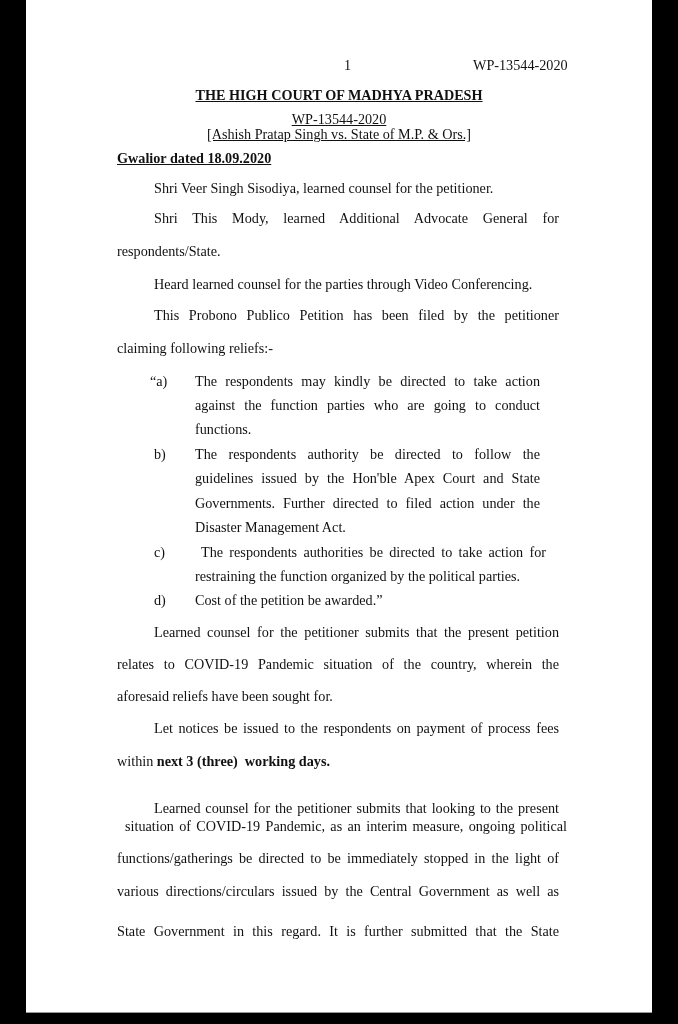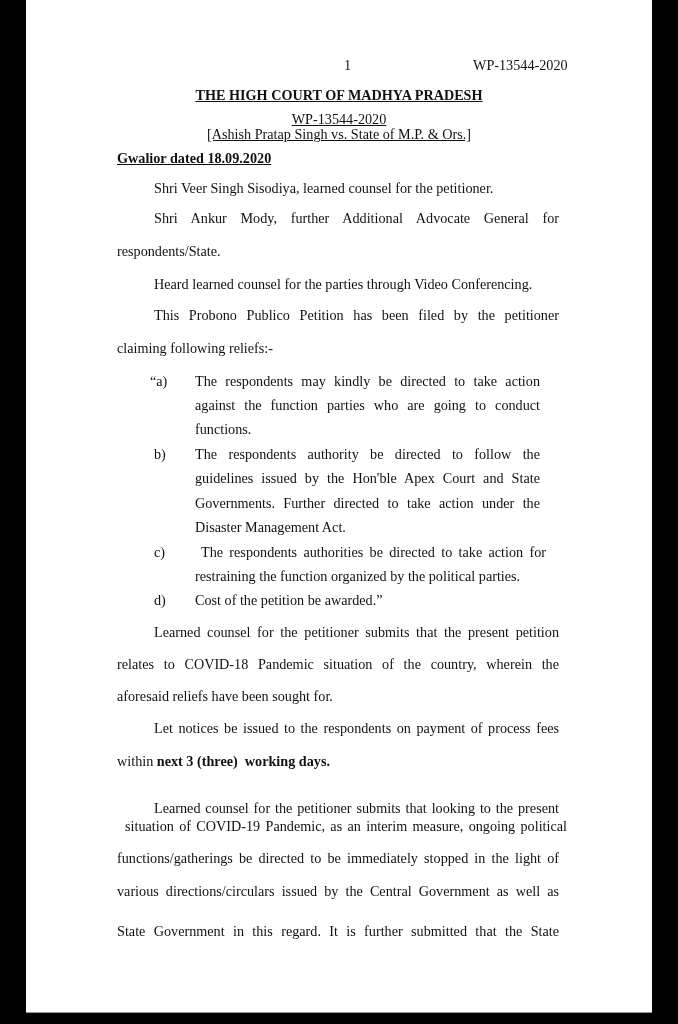--- a/index.html
+++ b/index.html
@@ -20,46 +20,46 @@
 
 <span class="t" style="left:344px;top:58px;">1</span>
 <span class="t" style="left:473px;top:58px;">WP-13544-2020</span>
 
 <div class="c b u" style="top:88px;">THE HIGH COURT OF MADHYA PRADESH</div>
 <div class="c u" style="top:112px;left:0;">WP-13544-2020</div>
 <div class="c u" style="top:127px;">[Ashish Pratap Singh vs. State of M.P. &amp; Ors.]</div>
 <span class="t b u" style="left:117px;top:151px;">Gwalior dated 18.09.2020</span>
 
 <span class="t" style="left:154px;top:181px;">Shri Veer Singh Sisodiya, learned counsel for the petitioner.</span>
-<span class="j" style="left:154px;top:211px;width:405px;">Shri Ankur Mody, further Additional Advocate General for</span>
+<span class="j" style="left:154px;top:211px;width:405px;">Shri This Mody, learned Additional Advocate General for</span>
 <span class="t" style="left:117px;top:244px;">respondents/State.</span>
 <span class="t" style="left:154px;top:277px;">Heard learned counsel for the parties through Video Conferencing.</span>
 <span class="j" style="left:154px;top:308px;width:405px;">This Probono Publico Petition has been filed by the petitioner</span>
 <span class="t" style="left:117px;top:341px;">claiming following reliefs:-</span>
 
 <span class="t" style="left:150px;top:374px;">“a)</span>
 <span class="j" style="left:195px;top:374px;width:345px;">The respondents may kindly be directed to take action</span>
 <span class="j" style="left:195px;top:398px;width:345px;">against the function parties who are going to conduct</span>
 <span class="t" style="left:195px;top:422px;">functions.</span>
 
 <span class="t" style="left:154px;top:447px;">b)</span>
 <span class="j" style="left:195px;top:447px;width:345px;">The respondents authority be directed to follow the</span>
 <span class="j" style="left:195px;top:471px;width:345px;">guidelines issued by the Hon'ble Apex Court and State</span>
-<span class="j" style="left:195px;top:496px;width:345px;">Governments. Further directed to take action under the</span>
+<span class="j" style="left:195px;top:496px;width:345px;">Governments. Further directed to filed action under the</span>
 <span class="t" style="left:195px;top:520px;">Disaster Management Act.</span>
 
 <span class="t" style="left:154px;top:545px;">c)</span>
 <span class="j" style="left:201px;top:545px;width:345px;">The respondents authorities be directed to take action for</span>
 <span class="t" style="left:195px;top:569px;">restraining the function organized by the political parties.</span>
 
 <span class="t" style="left:154px;top:593px;">d)</span>
 <span class="t" style="left:195px;top:593px;">Cost of the petition be awarded.”</span>
 
 <span class="j" style="left:154px;top:625px;width:405px;">Learned counsel for the petitioner submits that the present petition</span>
-<span class="j" style="left:117px;top:657px;width:442px;">relates to COVID-18 Pandemic situation of the country, wherein the</span>
+<span class="j" style="left:117px;top:657px;width:442px;">relates to COVID-19 Pandemic situation of the country, wherein the</span>
 <span class="t" style="left:117px;top:689px;">aforesaid reliefs have been sought for.</span>
 
 <span class="j" style="left:154px;top:721px;width:405px;">Let notices be issued to the respondents on payment of process fees</span>
 <span class="t" style="left:117px;top:754px;"><span>within </span><span class="b" style="white-space:pre;">next 3 (three)  working days.</span></span>
 
 <span class="j" style="left:154px;top:801px;width:405px;">Learned counsel for the petitioner submits that looking to the present</span>
 <span class="j" style="left:125px;top:819px;width:442px;">situation of COVID-19 Pandemic, as an interim measure, ongoing political</span>
 <span class="j" style="left:117px;top:851px;width:442px;">functions/gatherings be directed to be immediately stopped in the light of</span>
 <span class="j" style="left:117px;top:884px;width:442px;">various directions/circulars issued by the Central Government as well as</span>
 <span class="j" style="left:117px;top:916px;width:442px;margin-top:8px;">State Government in this regard. It is further submitted that the State</span>

